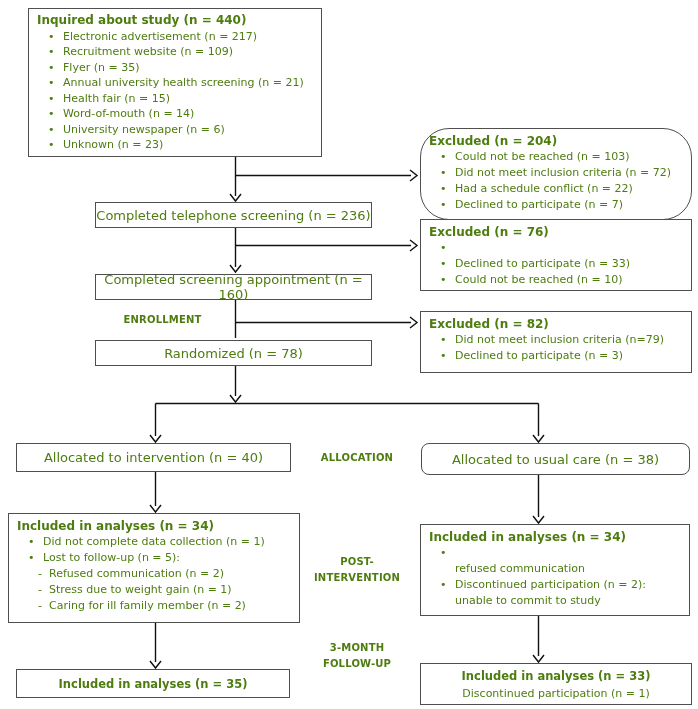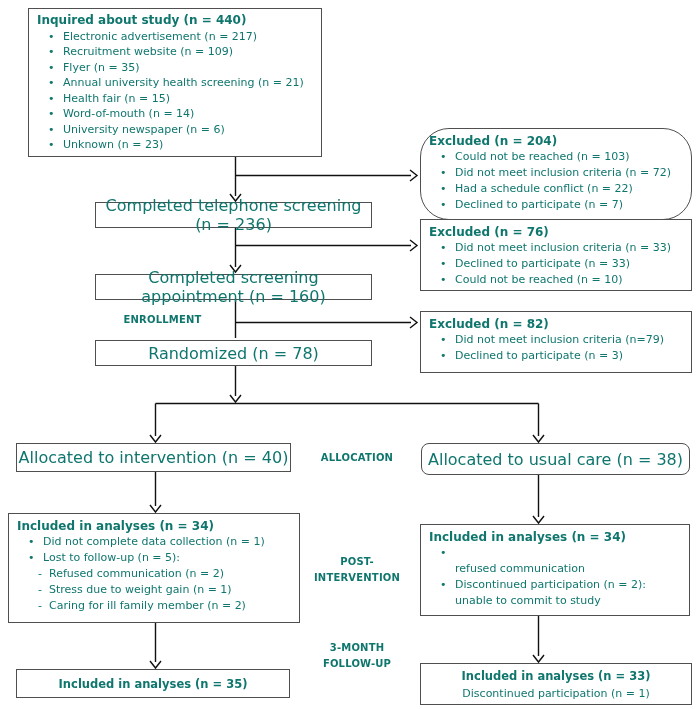--- a/index.html
+++ b/index.html
@@ -1,38 +1,38 @@
 <!DOCTYPE html>
 <html><head>
 <meta charset="utf-8">
 <style>
   html,body { margin:0; padding:0; background:#ffffff; }
   .canvas {
     position:relative; width:698px; height:709px; background:#ffffff;
-    font-family:"DejaVu Sans","Liberation Sans",sans-serif; color:#0f766e;
+    font-family:"DejaVu Sans","Liberation Sans",sans-serif; color:#4d7c0f;
     overflow:hidden;
   }
   svg.arrows { position:absolute; left:0; top:0; z-index:1; }
   svg.arrows path { stroke:#111; stroke-width:1.4; fill:none; }
 
   .box {
     position:absolute; box-sizing:border-box; background:#fff;
     border:1.5px solid #4f4f4f; z-index:2;
   }
   .detail { padding:4px 6px 3px 8px; font-size:11px; line-height:16px; }
   .detail .title { font-weight:bold; font-size:12px; }
   .tight { line-height:15.5px; }
   .row { display:flex; }
   .row .b { flex:0 0 15px; margin-left:11px; }
   .sub { display:flex; margin-left:21px; }
   .sub .d { flex:0 0 11px; }
   .cont { margin-left:26px; }
   .simple {
     display:flex; align-items:center; justify-content:center;
-    font-size:16px; text-align:center;
+    font-size:13px; text-align:center;
   }
   .bold { font-weight:bold; }
   .stage {
     position:absolute; z-index:2; font-weight:bold; font-size:10px;
     text-align:center; line-height:16px; letter-spacing:0.2px;
   }
   .center2 { flex-direction:column; line-height:17px; padding-top:1px; }
   .center2 .l2 { font-weight:normal; font-size:11px; }
 </style>
 </head>
@@ -114,21 +114,20 @@
   </div>
 
   <div class="box simple" style="left:95px; top:202px; width:277px; height:26px;">
     <span>Completed telephone screening (n = 236)</span>
   </div>
 
   <div class="box detail" style="left:420px; top:219px; width:272px; height:72px;">
     <div class="title">Excluded (n = 76)</div>
     <div class="row">
         <span class="b">•</span>
-        <span>Did not meet inclusion criteria (n = 33)</span>
       </div>
     <div class="row">
         <span class="b">•</span>
         <span>Declined to participate (n = 33)</span>
       </div>
     <div class="row">
         <span class="b">•</span>
         <span>Could not be reached (n = 10)</span>
       </div>
   </div>

